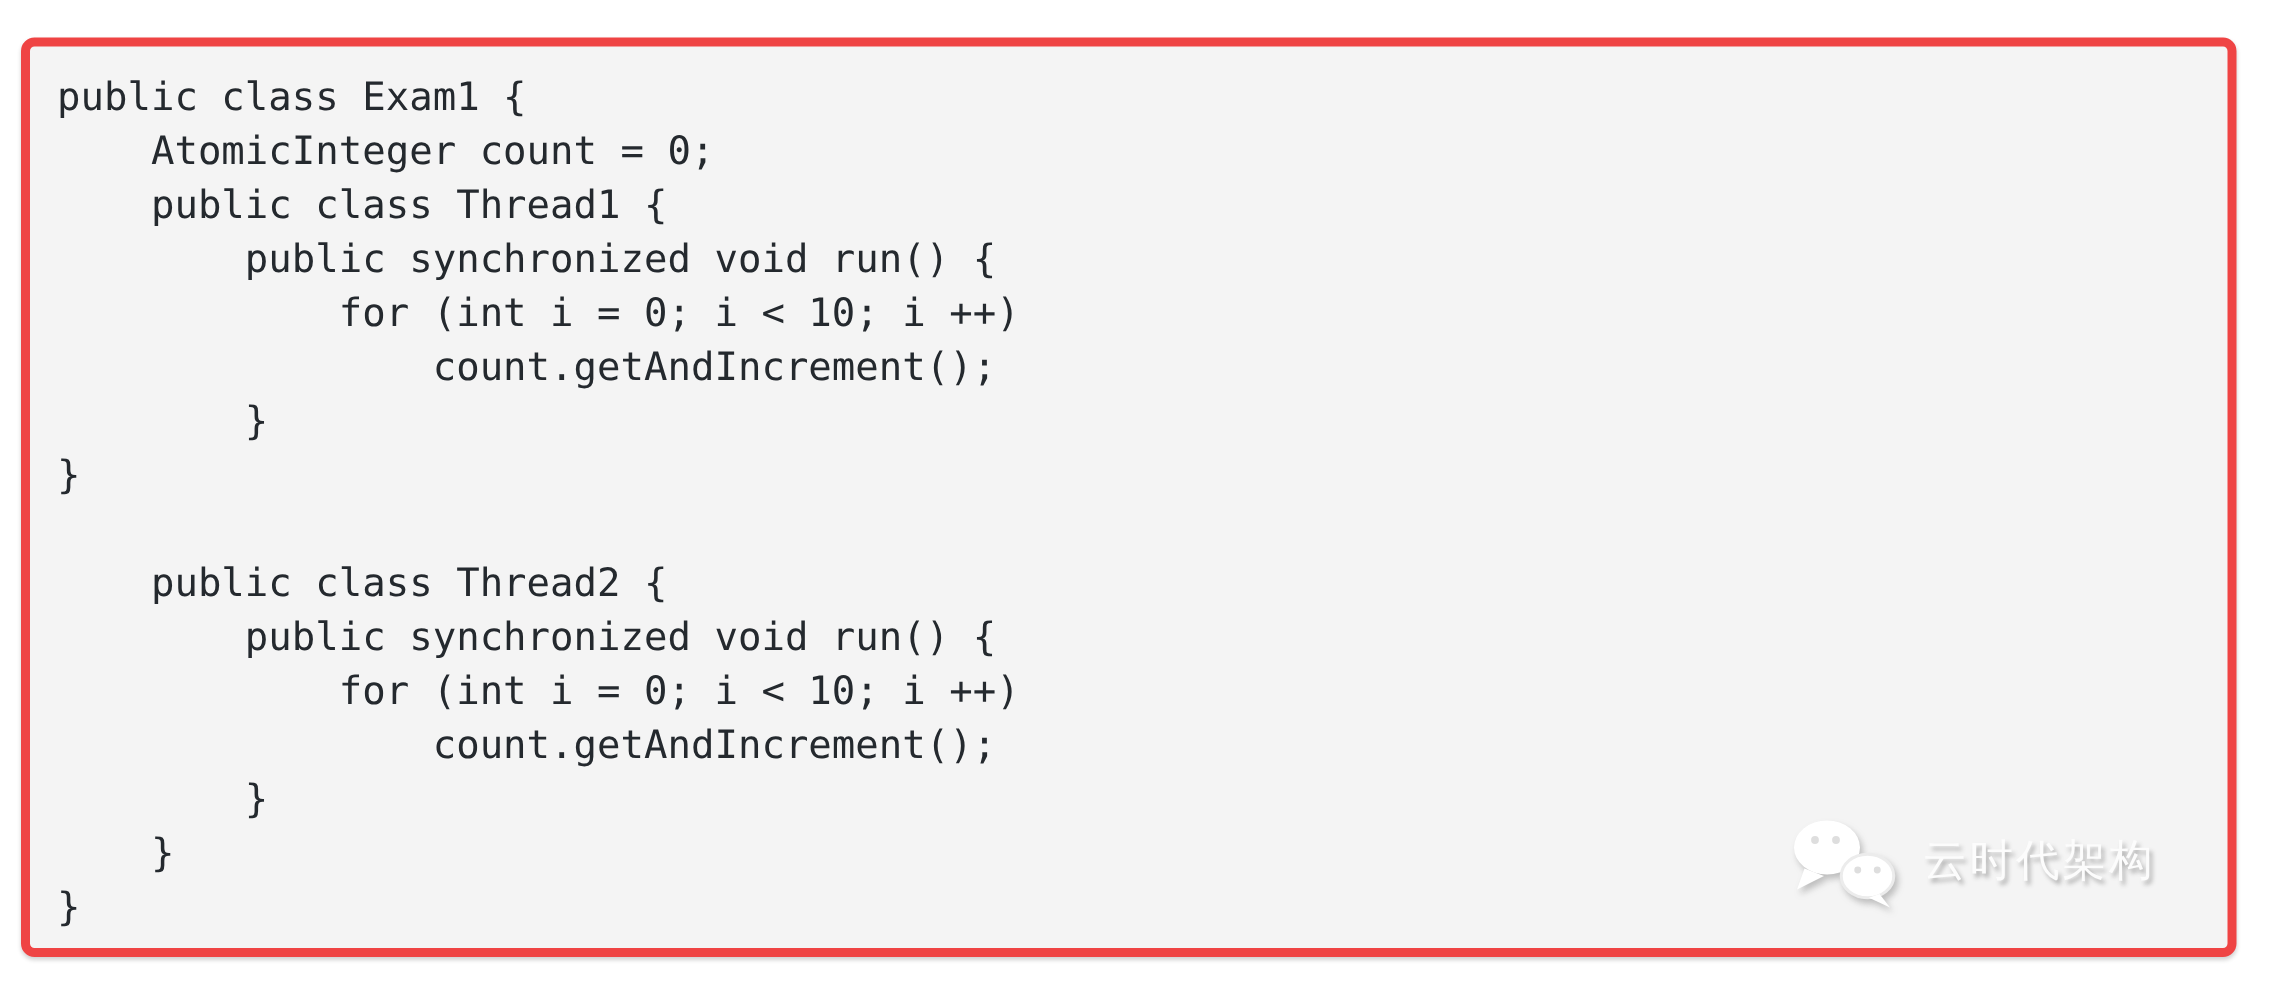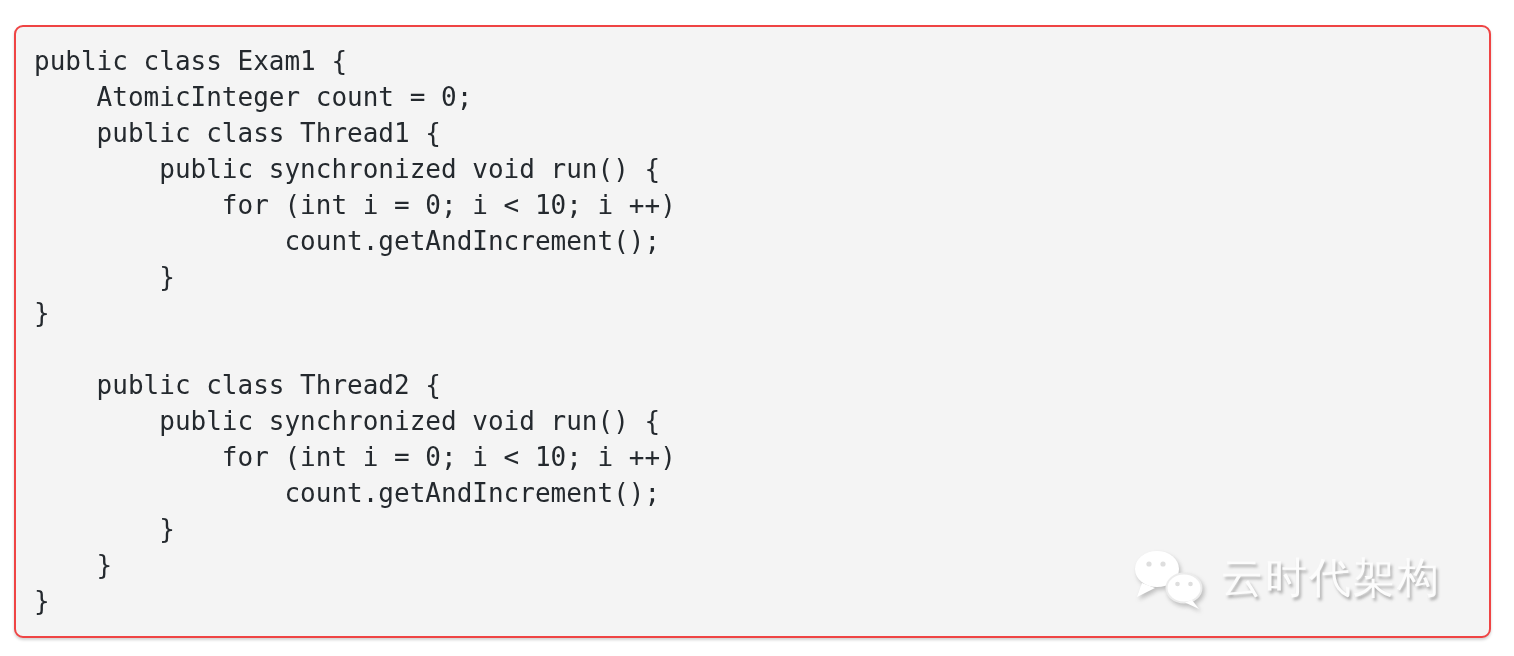--- a/index.html
+++ b/index.html
@@ -18,21 +18,21 @@
     background: #ffffff;
   }
   .code-box {
     position: absolute;
     left: 14px;
     top: 25px;
     width: 1477px;
     height: 613px;
     box-sizing: border-box;
     background: #f4f4f4;
-    border: 2px solid #ef4444;
+    border: 6px solid #ef4444;
     border-radius: 9px;
     box-shadow: 0 2px 3px rgba(0,0,0,0.18);
   }
   .code {
     margin: 0;
     padding: 16px 18px;
     font-family: "DejaVu Sans Mono", "Liberation Mono", monospace;
     font-size: 26px;
     line-height: 36px;
     color: #24292e;
@@ -44,21 +44,21 @@
     right: 48px;
     bottom: 26px;
     display: flex;
     align-items: center;
     gap: 12px;
   }
   .wm-icon {
     filter: drop-shadow(2px 3px 2px rgba(90,90,90,0.35));
   }
   .wm-text {
-    font-size: 42px;
+    font-size: 29px;
     letter-spacing: 2px;
     color: #fcfcfc;
     text-shadow: 2px 3px 3px rgba(90,90,90,0.45);
     white-space: nowrap;
   }
 </style>
 </head>
 <body>
 
 <div class="page">

